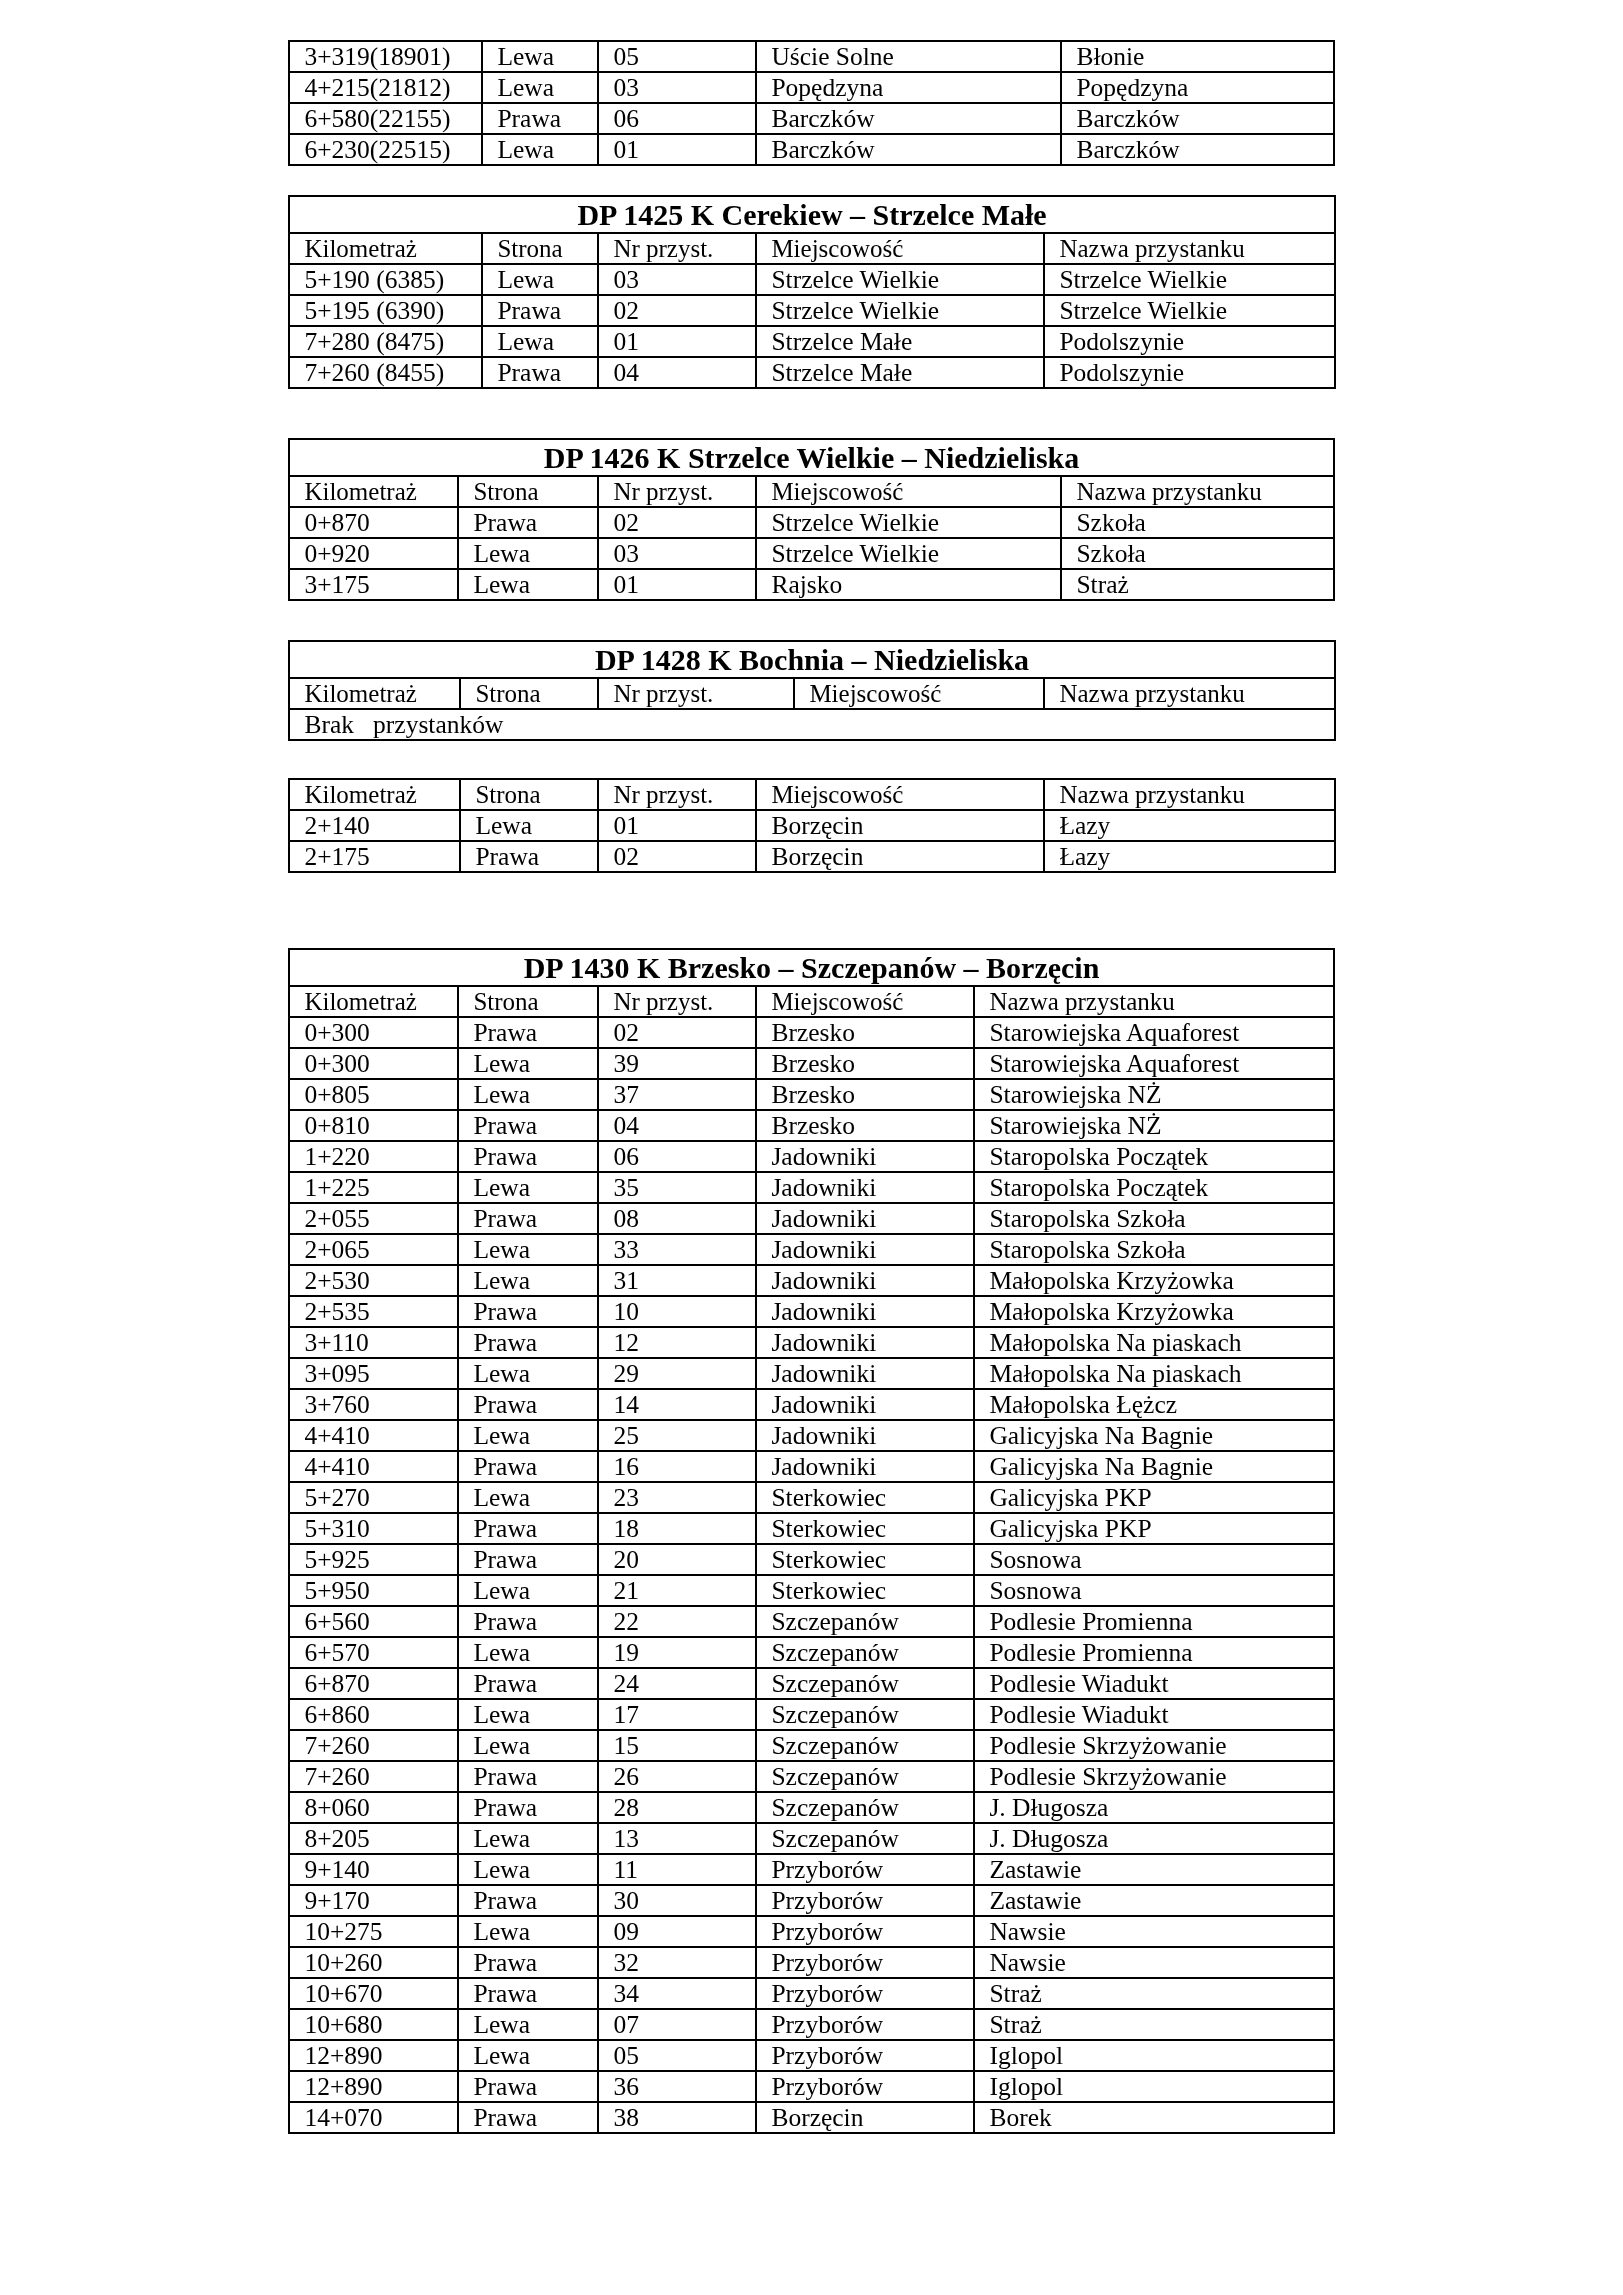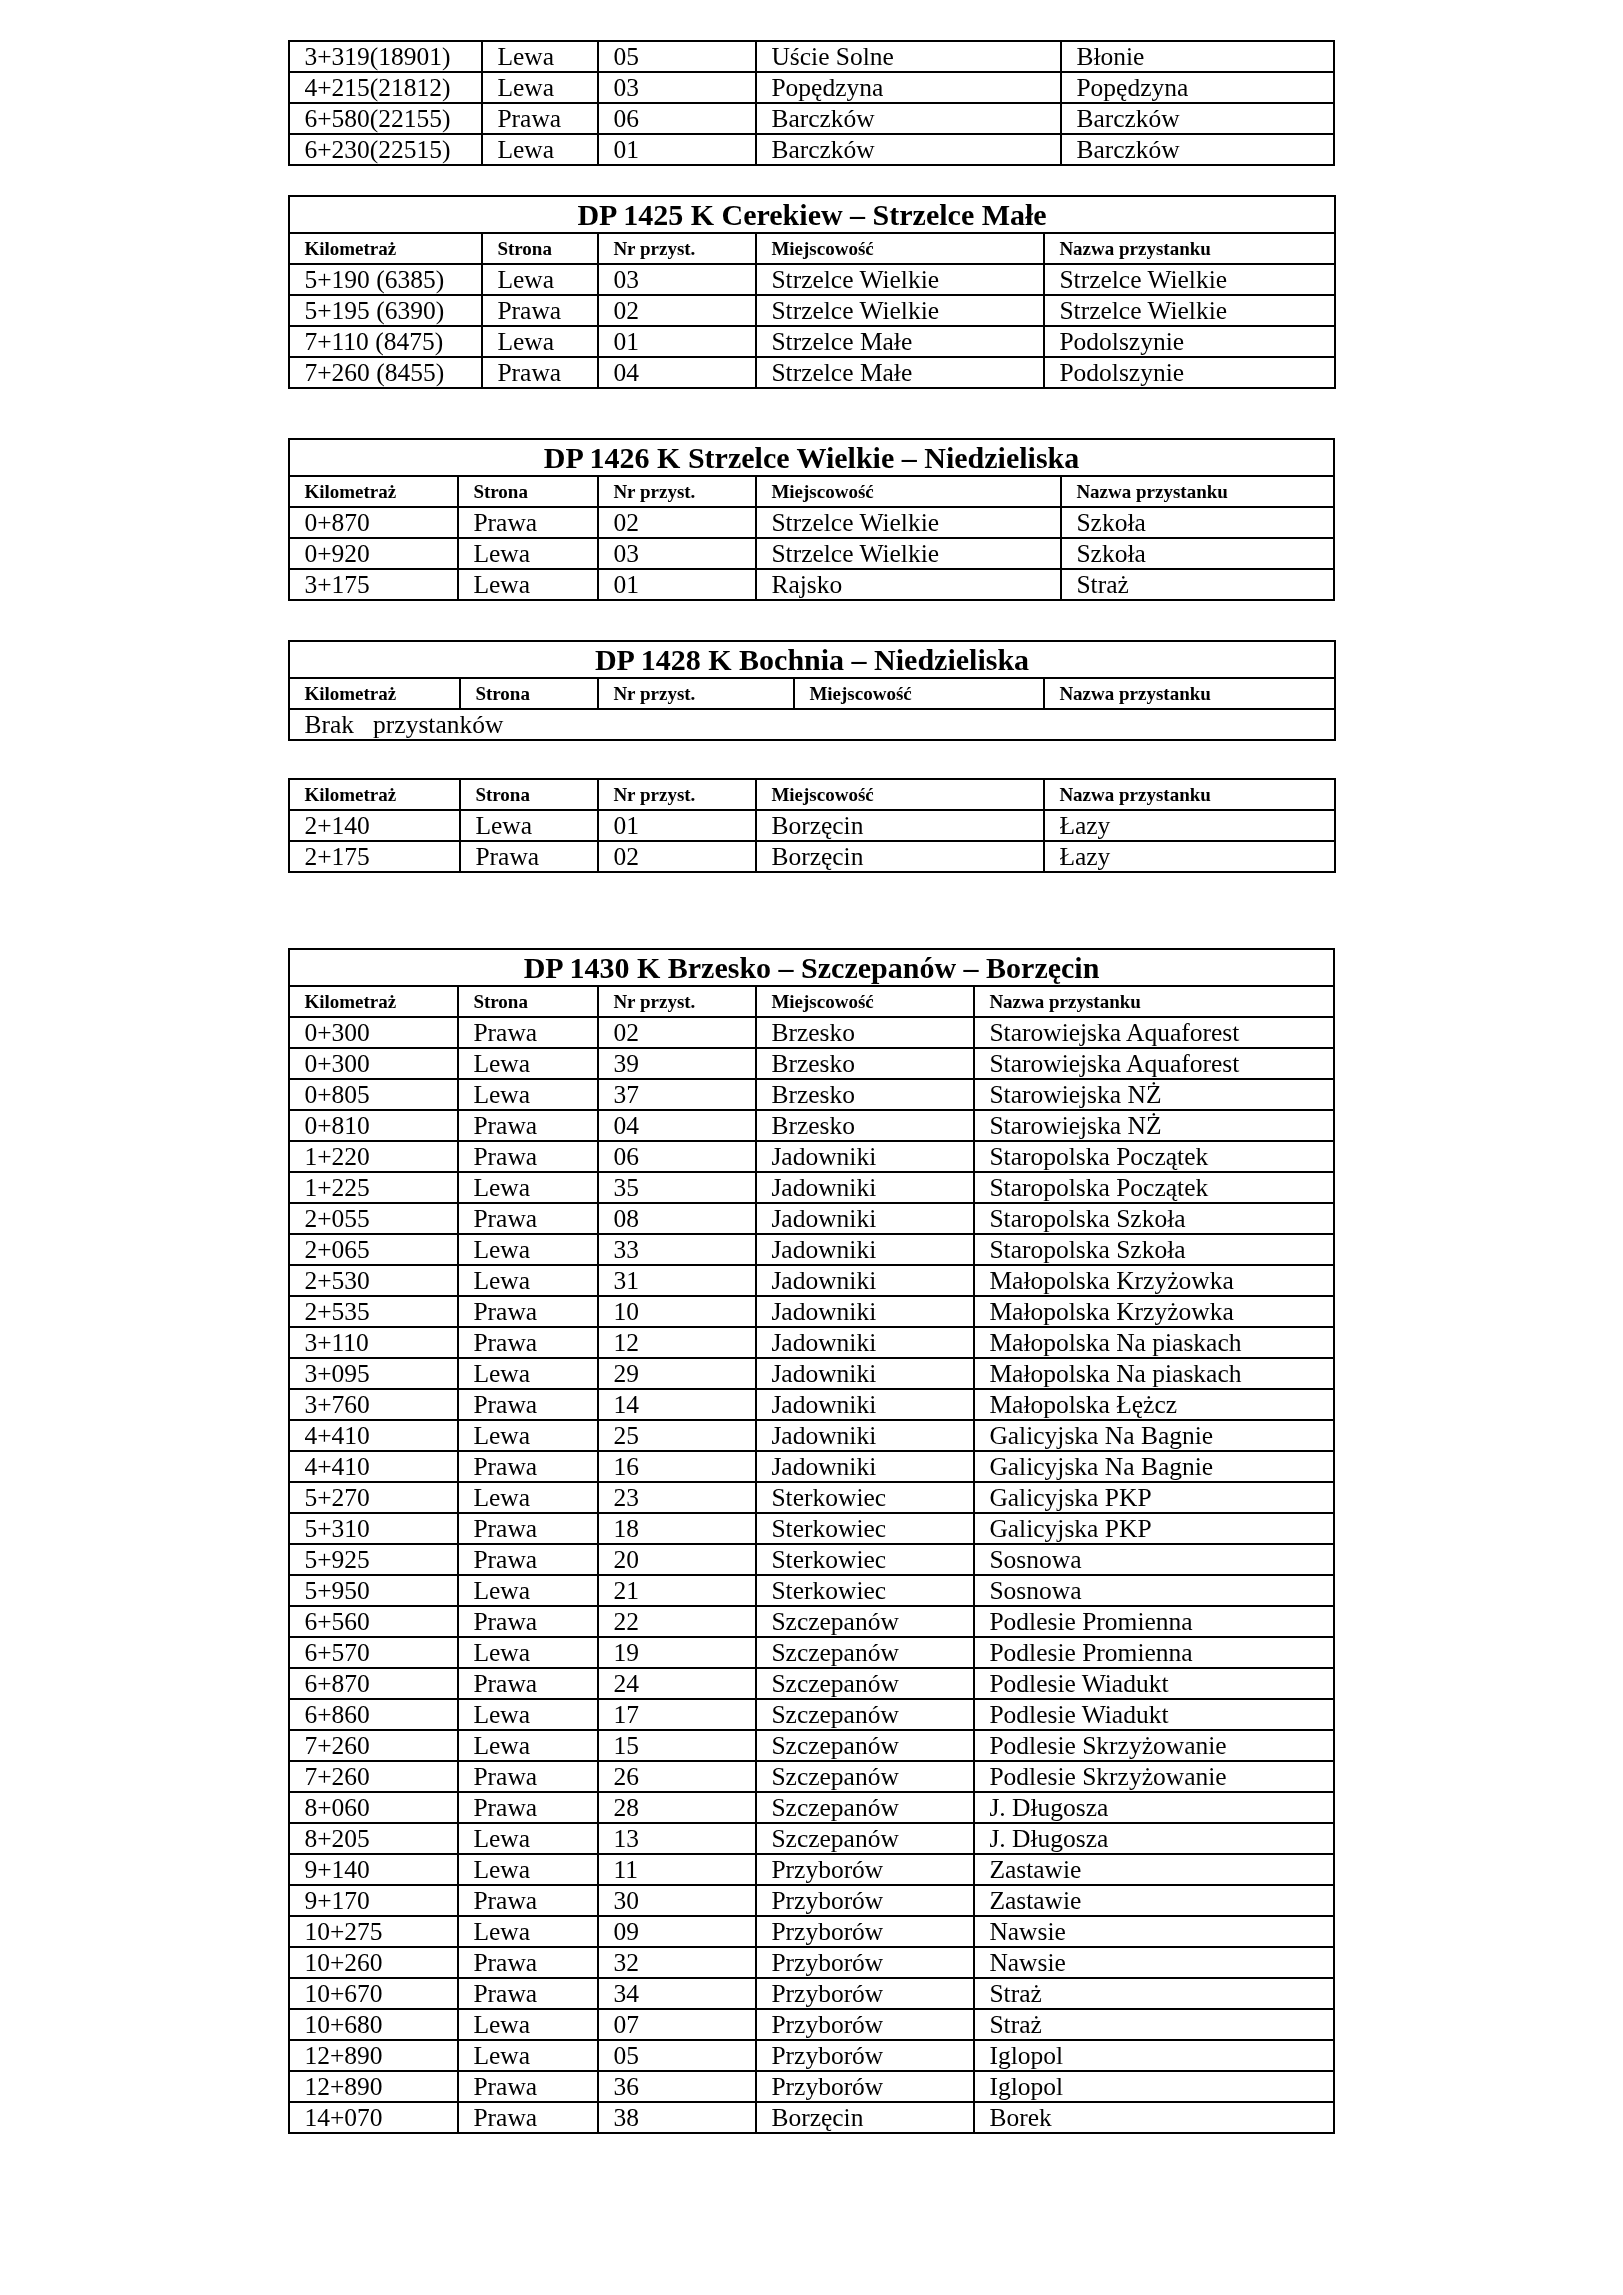--- a/index.html
+++ b/index.html
@@ -5,21 +5,21 @@
   html, body { margin: 0; padding: 0; background: #ffffff; }
   body { width: 1623px; height: 2295px; position: relative; overflow: hidden;
          font-family: "Liberation Serif", "DejaVu Serif", serif; color: #000; }
   .tbl { position: absolute; left: 288px; width: 1046px; border-collapse: collapse;
          table-layout: fixed; }
   .tbl td, .tbl th { border: 2px solid #000; padding: 0 0 0 14.4px; height: 29px;
          font-size: 25.5px; line-height: 29px; text-align: left; white-space: nowrap;
          overflow: hidden; font-weight: normal; vertical-align: middle; }
   .tbl .title td { text-align: center; font-weight: bold; font-size: 30px;
          height: 35px; line-height: 35px; padding: 0; }
-  .tbl .hdr th { font-weight: bold; font-size: 19px; }
+  .tbl .hdr th { font-weight: normal; font-size: 25px; }
   .tbl .empty td { padding-left: 14.4px; }
 </style>
 </head>
 <body>
 
 <table class="tbl" id="t0" style="top:40px;">
   <colgroup>
       <col style="width:193px">
       <col style="width:116px">
       <col style="width:158px">
@@ -87,21 +87,21 @@
         <td>Strzelce Wielkie</td>
       </tr>
       <tr>
         <td>5+195 (6390)</td>
         <td>Prawa</td>
         <td>02</td>
         <td>Strzelce Wielkie</td>
         <td>Strzelce Wielkie</td>
       </tr>
       <tr>
-        <td>7+110 (8475)</td>
+        <td>7+280 (8475)</td>
         <td>Lewa</td>
         <td>01</td>
         <td>Strzelce Małe</td>
         <td>Podolszynie</td>
       </tr>
       <tr>
         <td>7+260 (8455)</td>
         <td>Prawa</td>
         <td>04</td>
         <td>Strzelce Małe</td>

